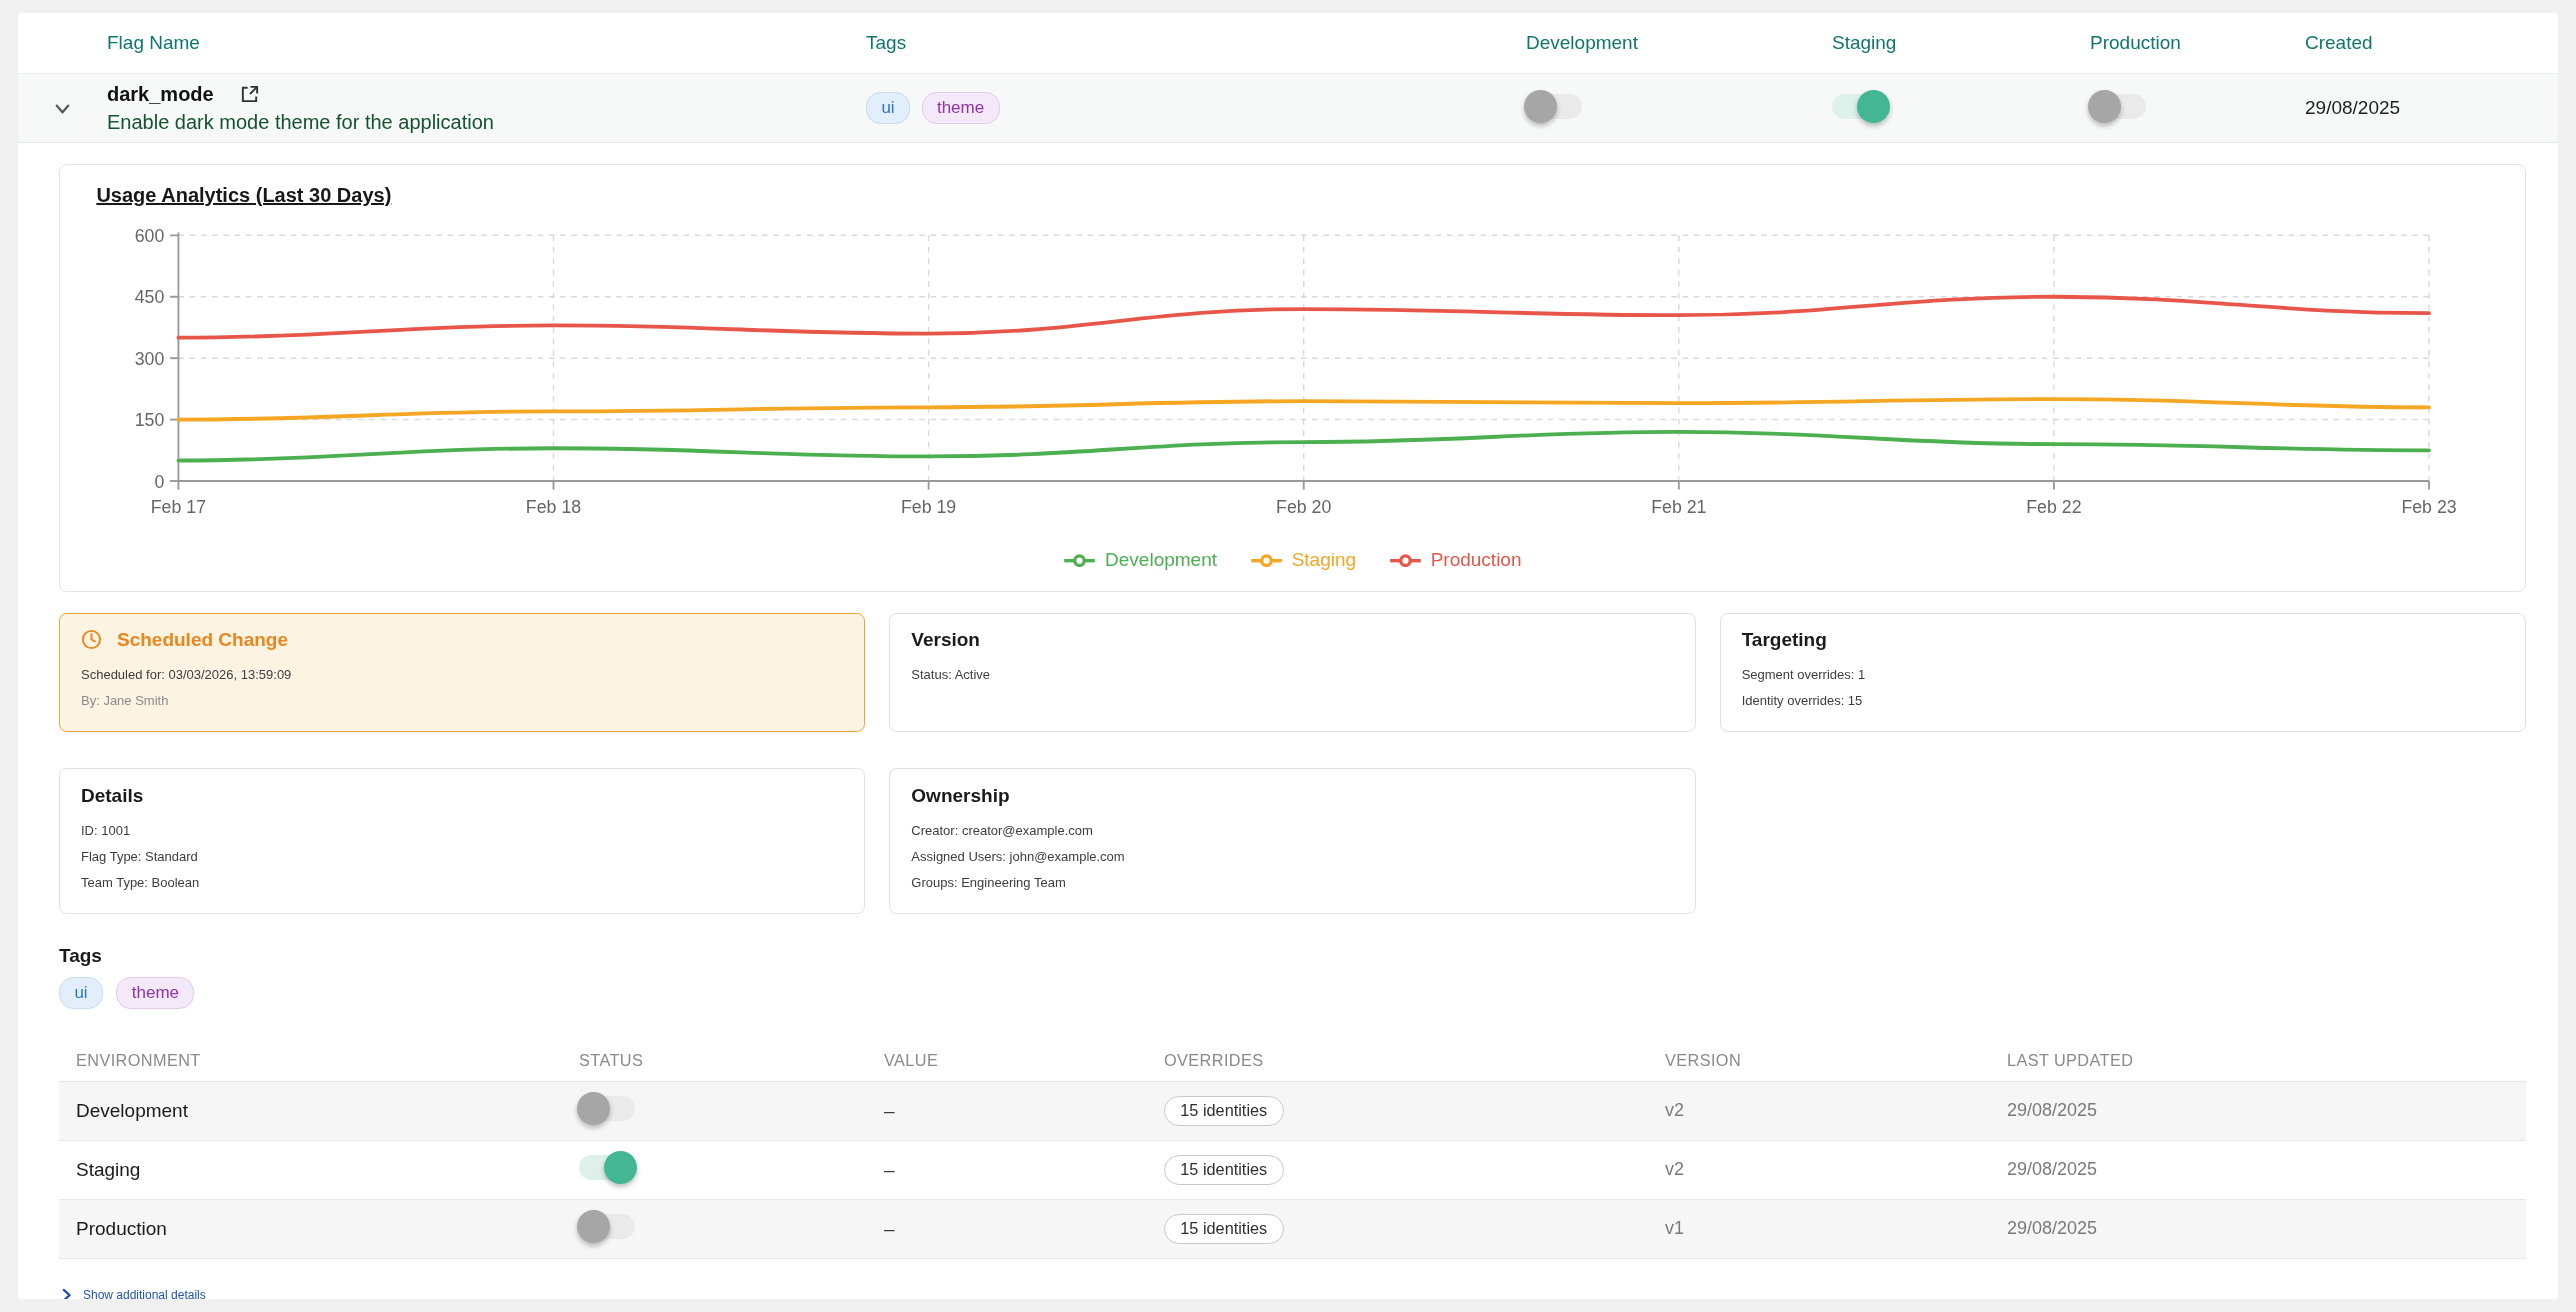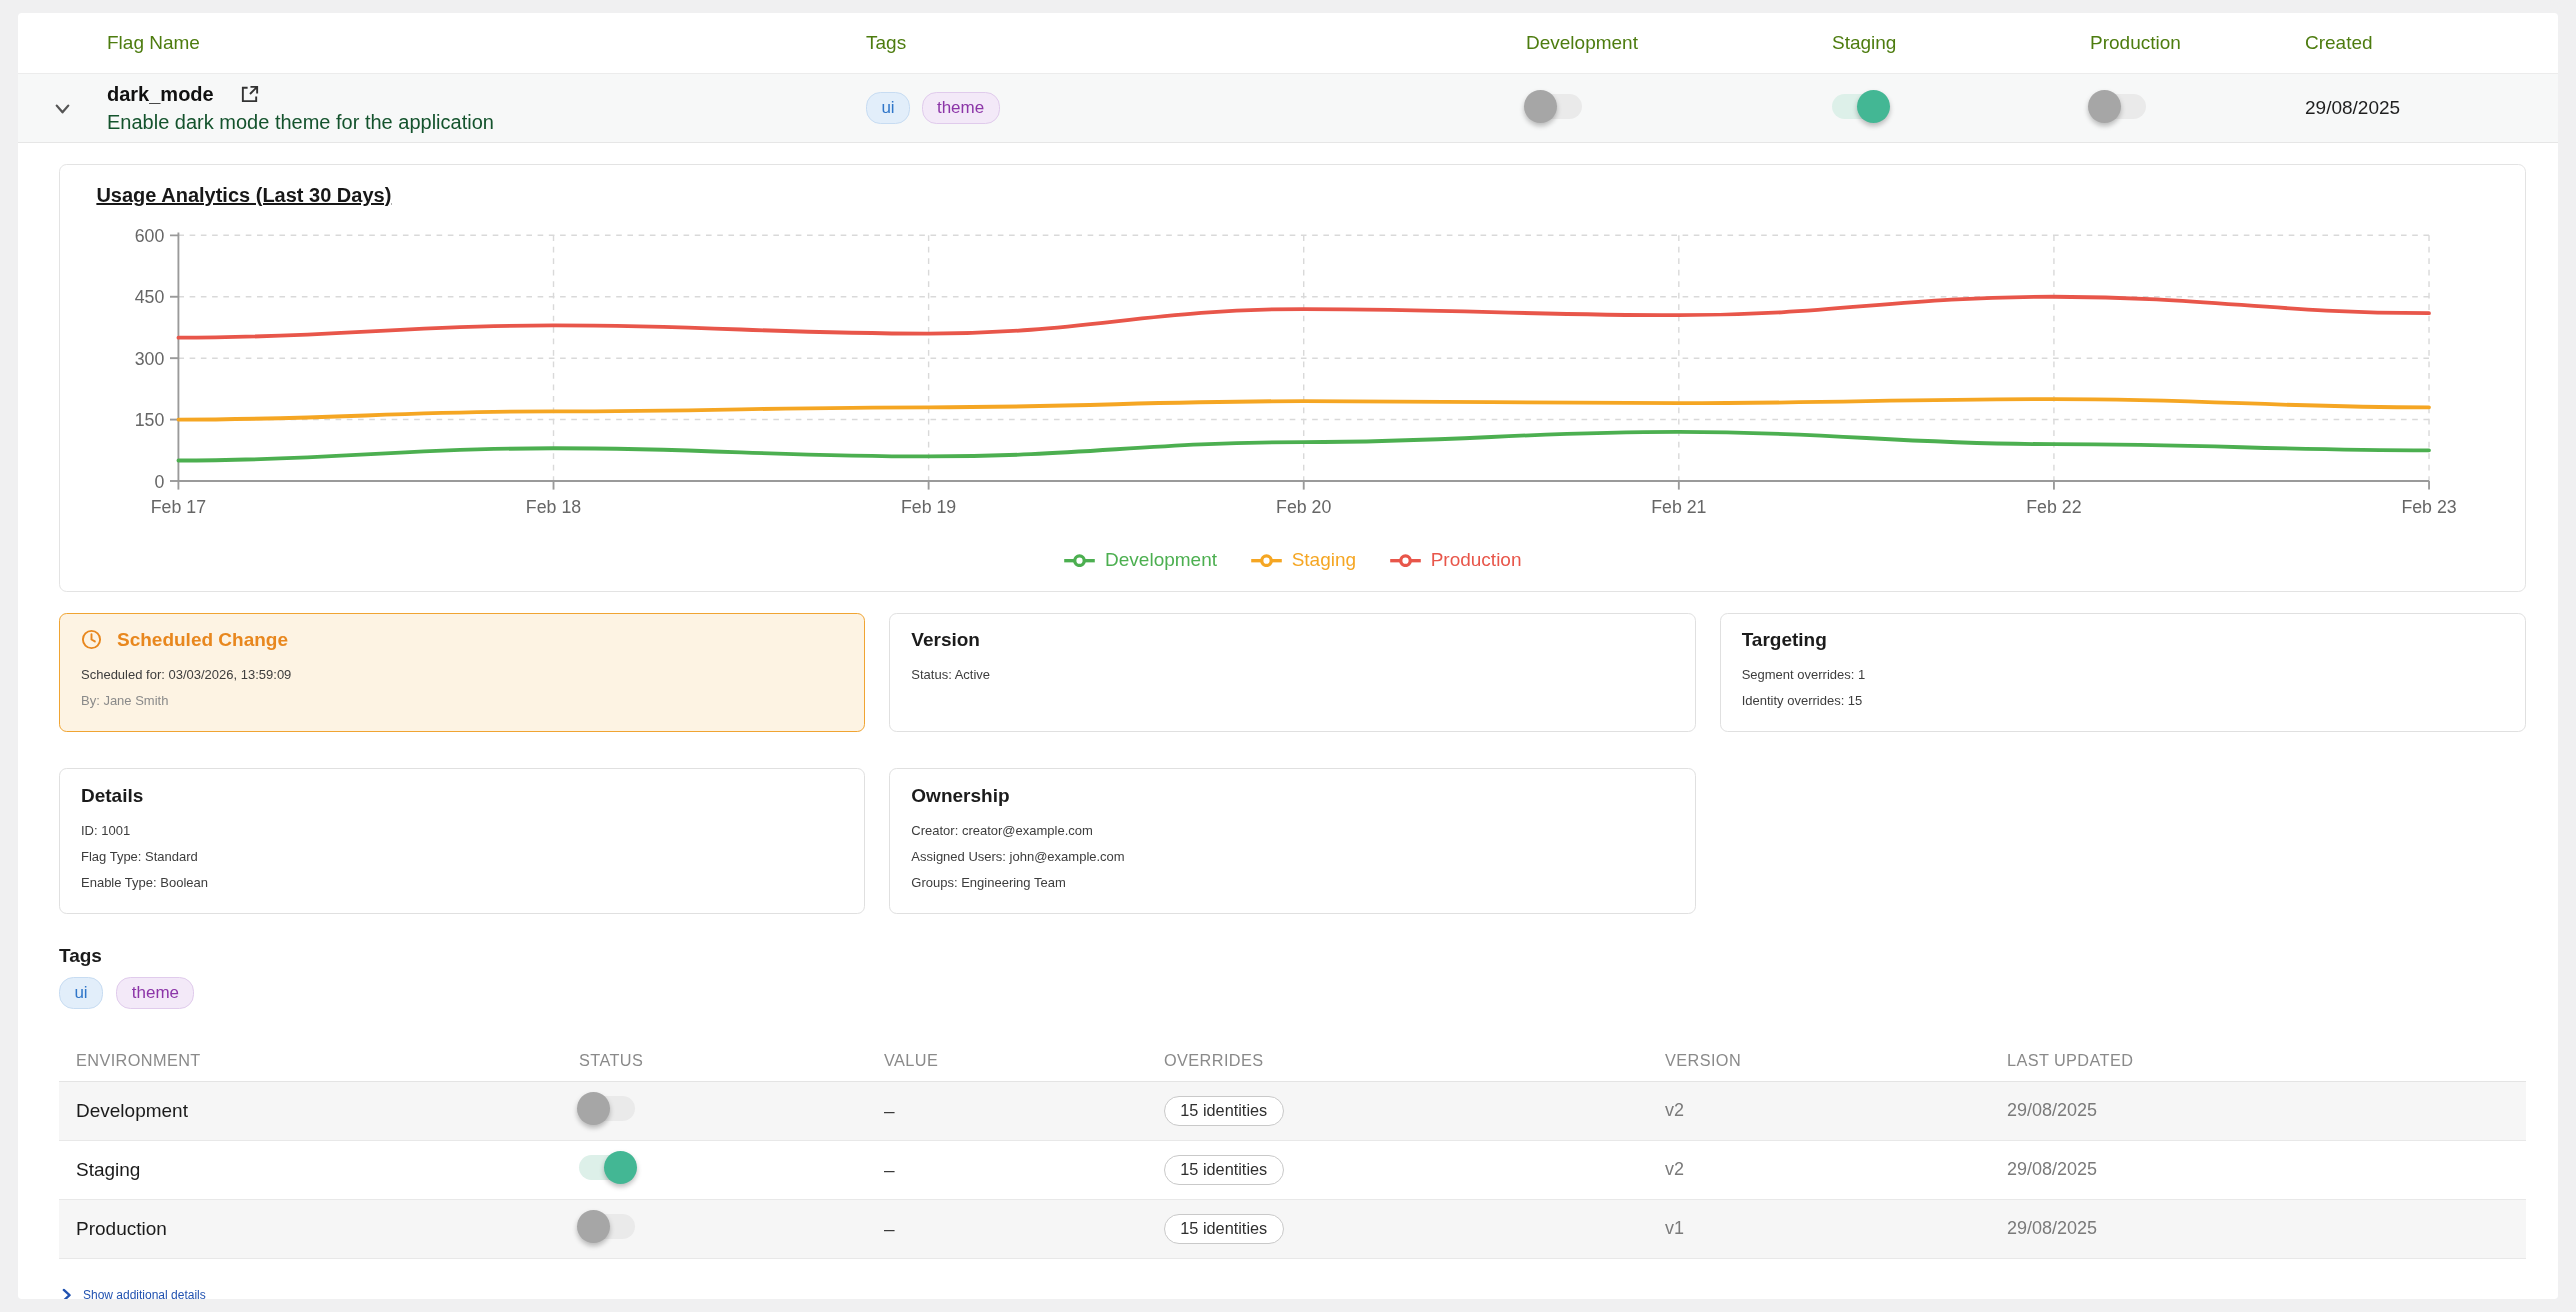--- a/index.html
+++ b/index.html
@@ -3,21 +3,21 @@
 <meta charset="utf-8">
 <style>
   * { margin:0; padding:0; box-sizing:border-box; }
   html,body { width:2576px; height:1313px; overflow:hidden; background:#f0f0f1;
     font-family:"Liberation Sans","DejaVu Sans",sans-serif; color:#1f1f1f; }
   .container { position:absolute; left:18px; top:13.4px; width:2540px; height:1286px;
     background:#fff; border-radius:3.8px; overflow:hidden; }
 
   
   .row-grid { display:grid; grid-template-columns:89px 759px 660px 306px 258px 215px 1fr; align-items:center; }
-  .flag-header { height:61px; border-bottom:1px solid #ececec; color:#4d7c0f; font-size:19px; }
+  .flag-header { height:61px; border-bottom:1px solid #ececec; color:#0f766e; font-size:19px; }
   .flag-row { height:69px; background:#f7f8f8; border-bottom:1px solid #e6e6e6; }
   .chev-cell { display:flex; justify-content:center; align-items:center; cursor:pointer; }
   .flag-name-line { display:flex; align-items:center; gap:26px; font-size:20px; font-weight:700; color:#111; cursor:pointer; }
   .flag-desc { font-size:20px; color:#14532d; margin-top:5.7px; }
   .tags-cell { display:flex; gap:11.5px; align-items:center; }
   .created-cell { font-size:19px; color:#1f1f1f; }
 
   
   .pill { display:inline-block; padding:4.8px 14.4px; border-radius:14.4px; font-size:17px; line-height:1.2; cursor:pointer; }
   .pill.blue { background:#e2eefa; color:#3076c9; border:1px solid #c7dcf2; }
@@ -207,21 +207,21 @@
         <div class="card-line">Identity overrides: 15</div>
       </div>
     </div>
 
     
     <div class="cards-grid second">
       <div class="card">
         <div class="card-title">Details</div>
         <div class="card-line">ID: 1001</div>
         <div class="card-line">Flag Type: Standard</div>
-        <div class="card-line">Enable Type: Boolean</div>
+        <div class="card-line">Team Type: Boolean</div>
       </div>
       <div class="card">
         <div class="card-title">Ownership</div>
         <div class="card-line">Creator: creator@example.com</div>
         <div class="card-line">Assigned Users: john@example.com</div>
         <div class="card-line">Groups: Engineering Team</div>
       </div>
       <div></div>
     </div>
 

